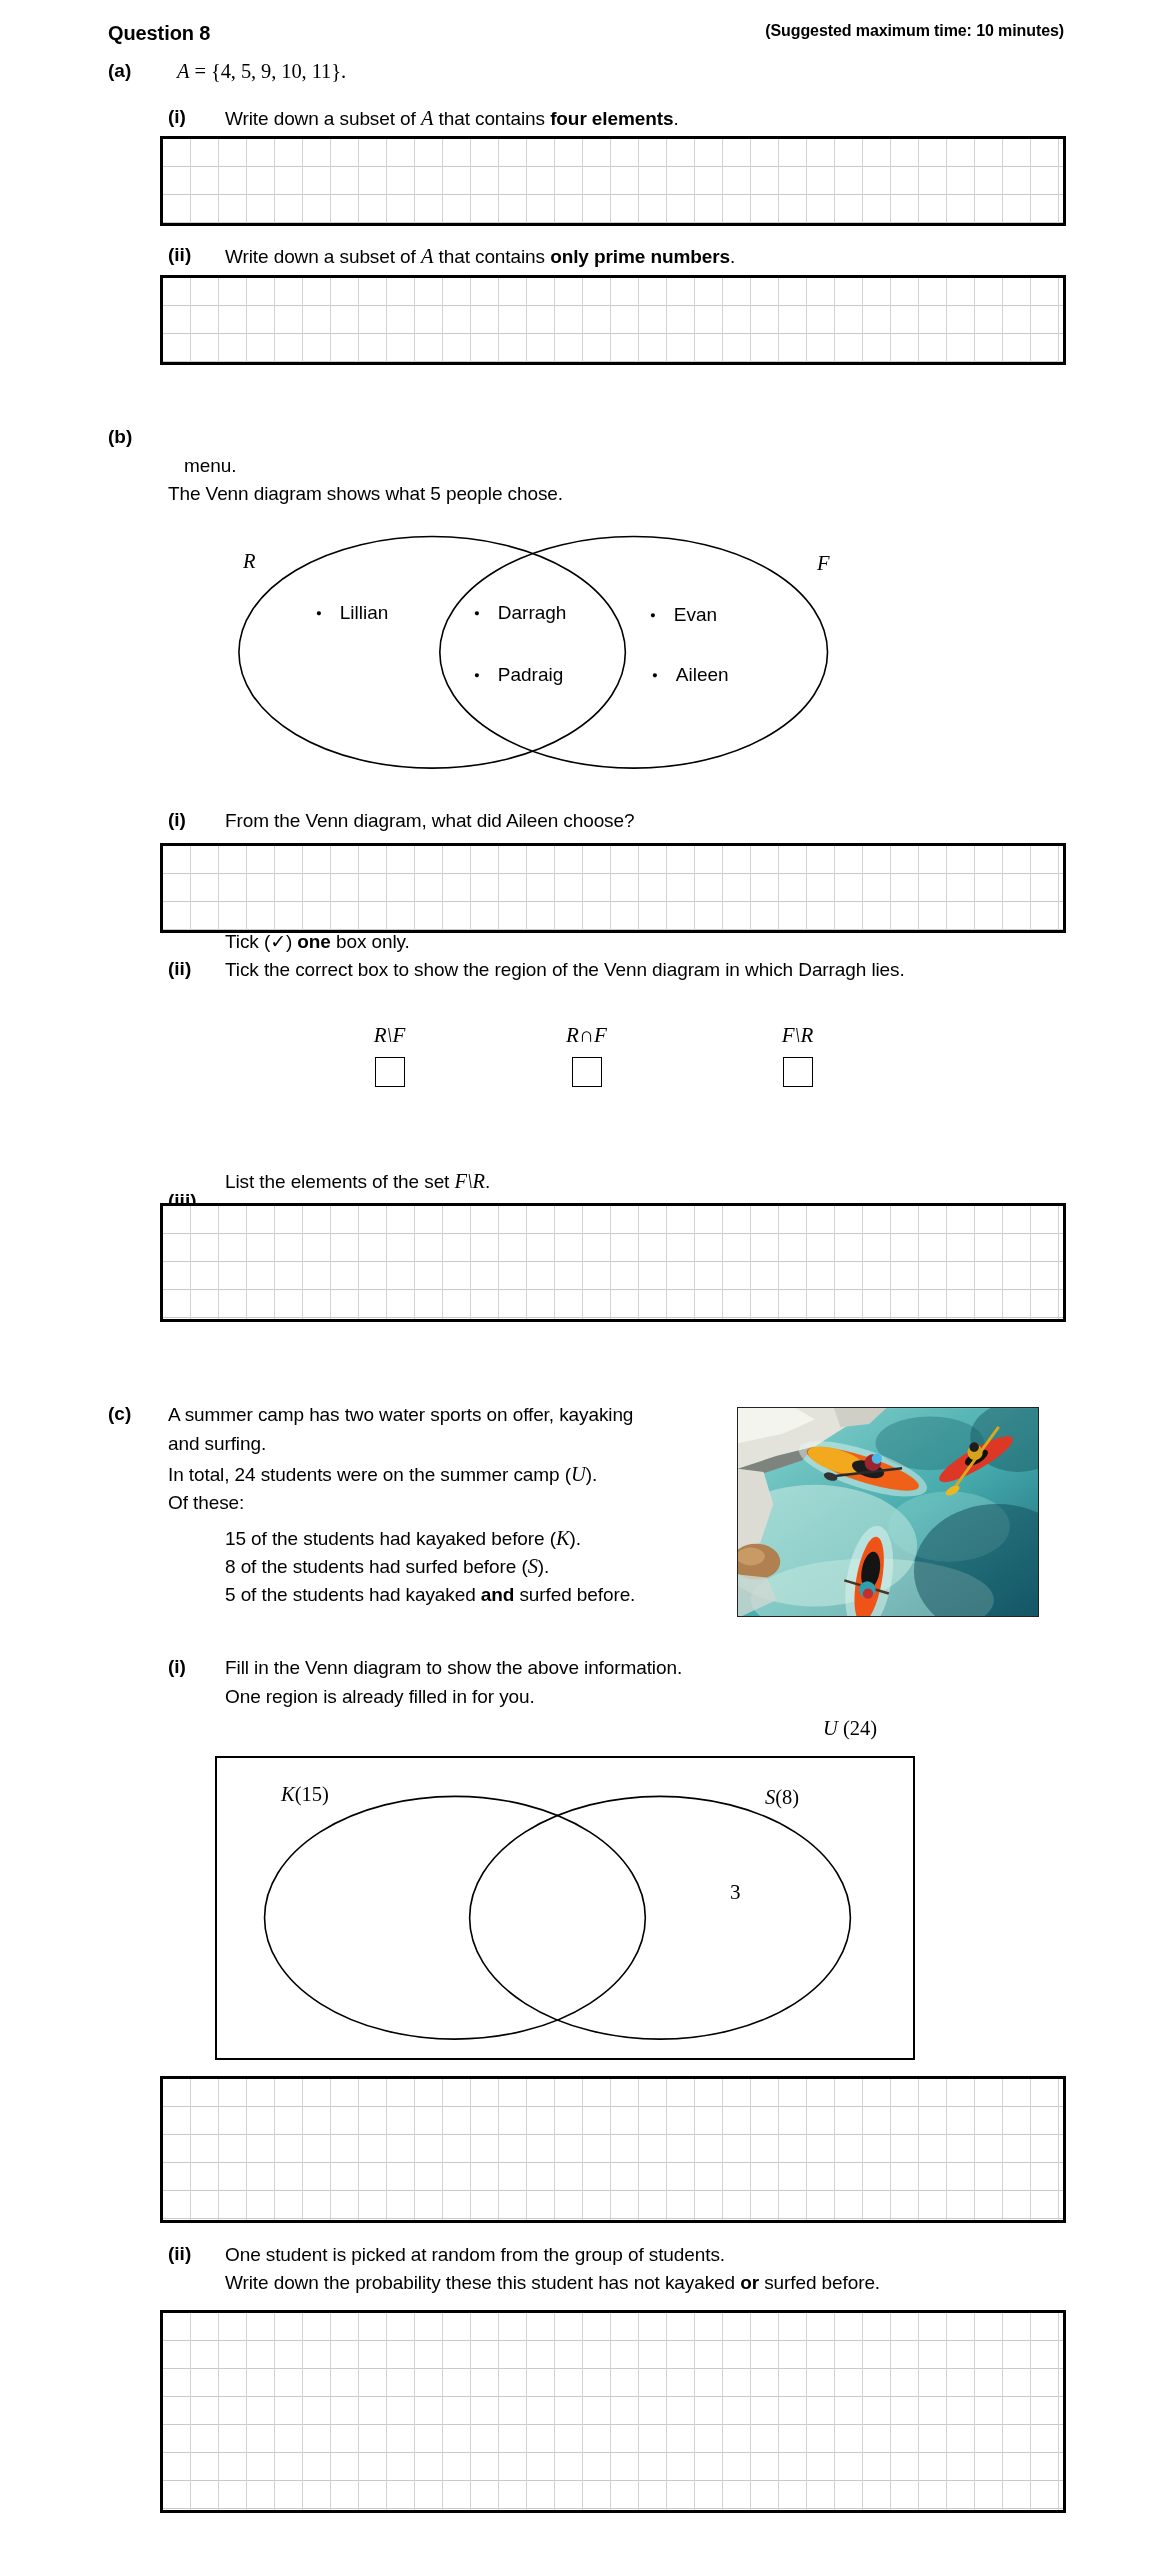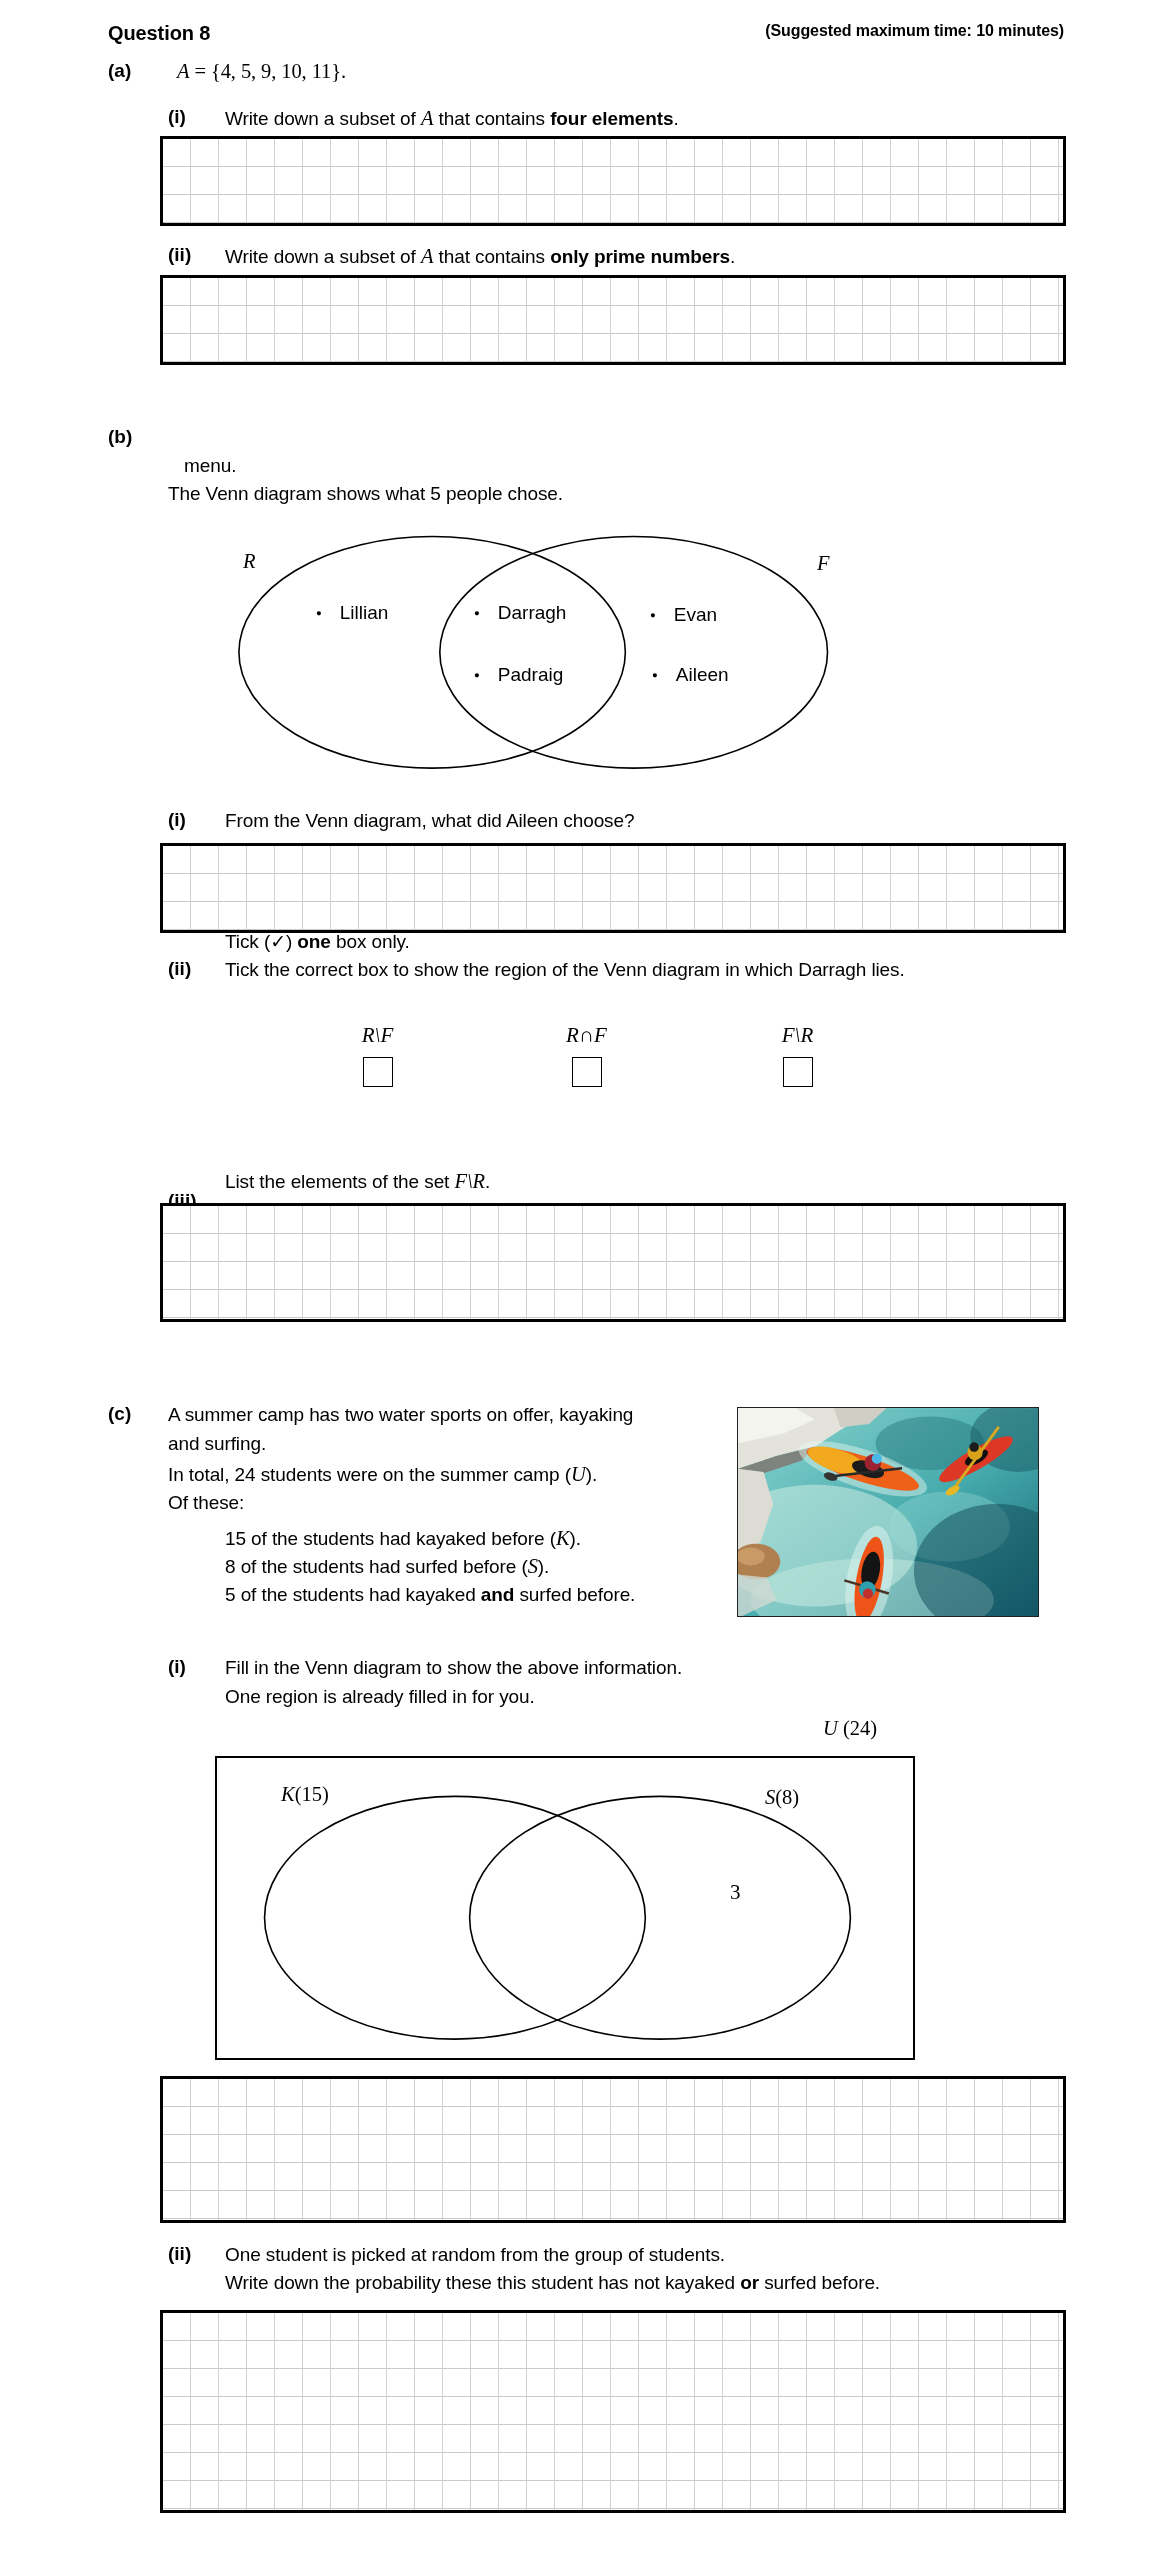--- a/index.html
+++ b/index.html
@@ -79,21 +79,21 @@
     </div>
 
   <div class="num" style="left:168px;top:809px;">(i)</div>
   <div class="line" style="left:225px;top:809px;">From the Venn diagram, what did Aileen choose?</div>
   <div class="grid-box" style="top:843px;height:84px;"></div>
 
   <div class="num" style="left:168px;top:958px;">(ii)</div>
   <div class="line" style="left:225px;top:958px;">Tick the correct box to show the region of the Venn diagram in which Darragh lies.</div>
   <div class="line" style="left:225px;top:930px;"><span>Tick (✓) </span><span class="b">one</span><span> box only.</span></div>
 
-  <div class="opt" style="left:307px;">
+  <div class="opt" style="left:319px;">
     <span class="opt-label">R\F</span>
     <span class="cb"></span>
   </div>
   <div class="opt" style="left:516px;">
     <span class="opt-label">R∩F</span>
     <span class="cb"></span>
   </div>
   <div class="opt" style="left:727px;">
     <span class="opt-label">F\R</span>
     <span class="cb"></span>

